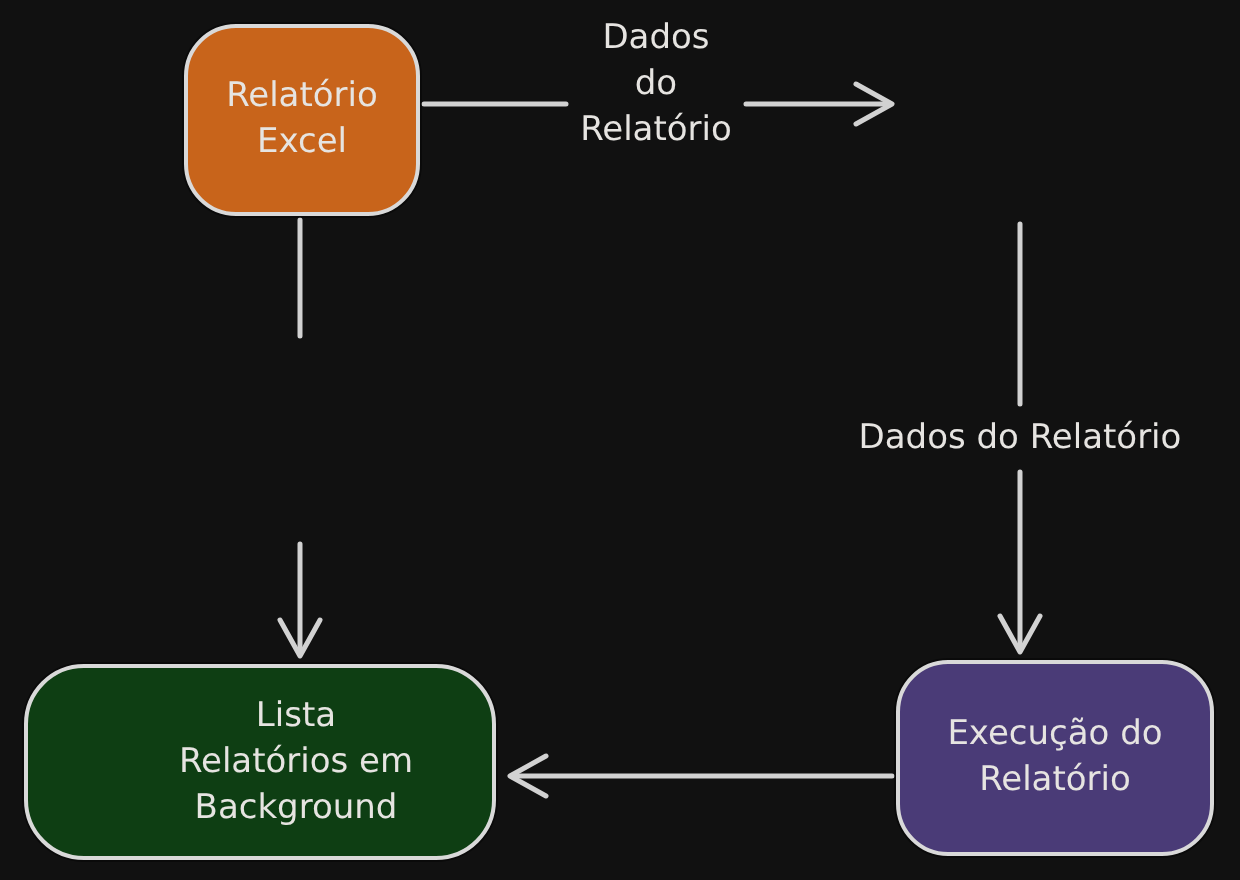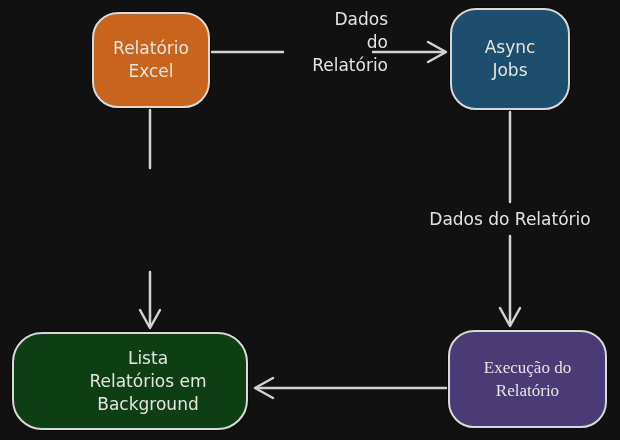--- a/index.html
+++ b/index.html
@@ -36,21 +36,21 @@
     position:absolute;
     color:var(--text,#e6e4e1);
     font-size:17px;line-height:23px;
     text-align:center;
     white-space:pre-line;
   }
   .node-excel{left:92px;top:12px;width:118px;height:96px;}
   .node-async{left:450px;top:8px;width:120px;height:102px;}
   .node-lista{left:12px;top:332px;width:236px;height:98px;border-radius:30px;}
   .node-exec{left:448px;top:330px;width:159px;height:98px;}
-  .label-top{left:268px;top:8px;width:120px;text-align:right;}
+  .label-top{left:268px;top:8px;width:120px;}
   .label-left{left:35px;top:170px;width:230px;}
   .label-right{left:405px;top:208px;width:210px;}
 </style>
 </head>
 <body>
 
 <div class="canvas" style="background: rgb(17, 17, 17); --stroke: #d2d2d2; --text: #e6e4e1;">
 
   <svg class="edges" viewBox="0 0 620 440" aria-hidden="true">
     <g>
@@ -69,32 +69,28 @@
       <path d="M446 388 H258"></path>
       <path d="M273 378 L255 388 L273 398"></path>
     </g>
   </svg>
 
   <div class="node node-excel" style="background-color: rgb(200, 100, 27);">
     <span class="node-label">Relatório
 Excel</span>
   </div>
 
-  <div class="node node-async" style="background-color: rgb(29, 78, 109);">
-    <span class="node-label">Async
-Jobs</span>
-  </div>
 
   <div class="node node-lista" style="background-color: rgb(14, 62, 19); padding-left: 36px;">
     <span class="node-label">Lista
 Relatórios em
 Background</span>
   </div>
 
-  <div class="node node-exec" style="background-color: rgb(74, 59, 119); font-family: Liberation Serif, serif;">
+  <div class="node node-exec" style="background-color: rgb(74, 59, 119);">
     <span class="node-label">Execução do
 Relatório</span>
   </div>
 
   <div class="edge-label label-top">Dados
 do
 Relatório</div>
 
 
   <div class="edge-label label-right">Dados do Relatório</div>

